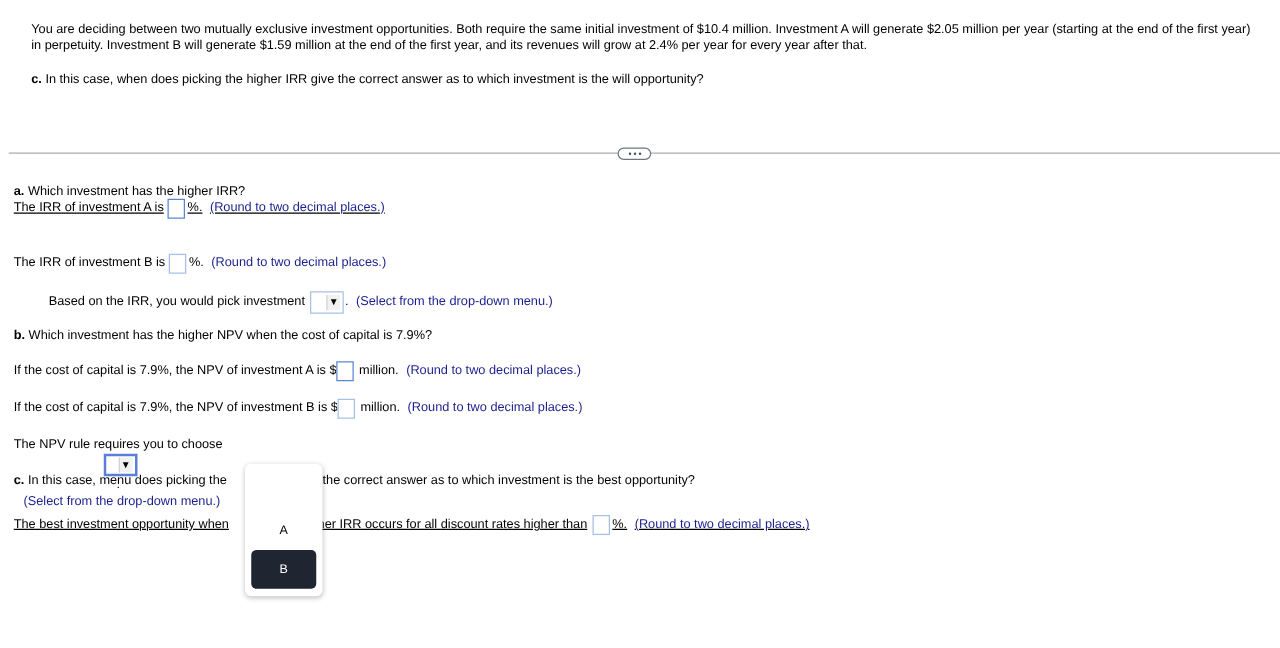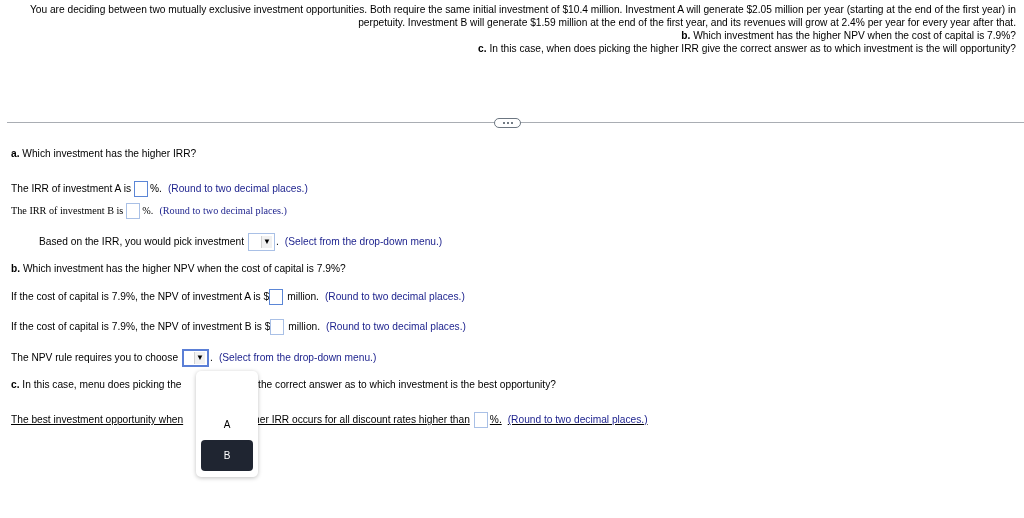--- a/index.html
+++ b/index.html
@@ -19,22 +19,21 @@
     }
     .question {
       position: absolute;
       left: 11px;
       top: 3px;
       width: 1005px;
       font-size: 10.2px;
       line-height: 13px;
     }
     .question p {
-      margin: 0;
-      text-align: right;
+      margin: 14px;
     }
     .question b { font-weight: bold; }
 
     .divider {
       position: absolute;
       left: 7px;
       top: 122px;
       width: 1017px;
       height: 1px;
       background: #a9adb3;
@@ -151,44 +150,43 @@
       color: #ffffff;
     }
   </style>
 </head>
 <body>
 
 <div class="page">
 
   <div class="question">
     <p>You are deciding between two mutually exclusive investment opportunities. Both require the same initial investment of $10.4 million. Investment A will generate $2.05 million per year (starting at the end of the first year) in perpetuity. Investment B will generate $1.59 million at the end of the first year, and its revenues will grow at 2.4% per year for every year after that.</p>
-    <p><b>b.</b><span> Which investment has the higher NPV when the cost of capital is 7.9%?</span></p>
     <p><b>c.</b><span> In this case, when does picking the higher IRR give the correct answer as to which investment is the will opportunity?</span></p>
   </div>
 
   <div class="divider"></div>
   <div class="more-pill">
     <span></span>
     <span></span>
     <span></span>
   </div>
 
   <div class="line" style="top:147px;">
     <b>a.</b>
       <span style="white-space:pre;"> Which investment has the higher IRR?</span>
   </div>
 
-  <div class="line" style="top:181px;">
+  <div class="line" style="top:159px;text-decoration:underline;">
     <span>The IRR of investment A is</span>
     <span class="input-box active"></span>
     <span>%.</span>
     <span class="hint">(Round to two decimal places.)</span>
   </div>
 
-  <div class="line" style="top:203px;font-family:Liberation Serif, serif;">
+  <div class="line" style="top:203px;">
     <span>The IRR of investment B is</span>
     <span class="input-box faint"></span>
     <span>%.</span>
     <span class="hint">(Round to two decimal places.)</span>
   </div>
 
   <div class="line" style="top:233px;padding-left:28px;">
     <span>Based on the IRR, you would pick investment</span>
     <span class="select-box">
       <span class="select-arrow">▼</span>
@@ -209,21 +207,21 @@
     <span class="hint">(Round to two decimal places.)</span>
   </div>
 
   <div class="line" style="top:319px;">
     <span>If the cost of capital is 7.9%, the NPV of investment B is $</span>
     <span class="input-box faint" style="margin-left:0;margin-right:4px;"></span>
     <span>million.</span>
     <span class="hint">(Round to two decimal places.)</span>
   </div>
 
-  <div class="line" style="top:349px;">
+  <div class="line" style="top:349px;flex-direction:column;">
     <span>The NPV rule requires you to choose</span>
     <span class="select-box focused">
       <span class="select-arrow">▼</span>
     </span>
     <span>.</span>
     <span class="hint">(Select from the drop-down menu.)</span>
   </div>
 
   <div class="line" style="top:378px;">
     <b>c.</b>

